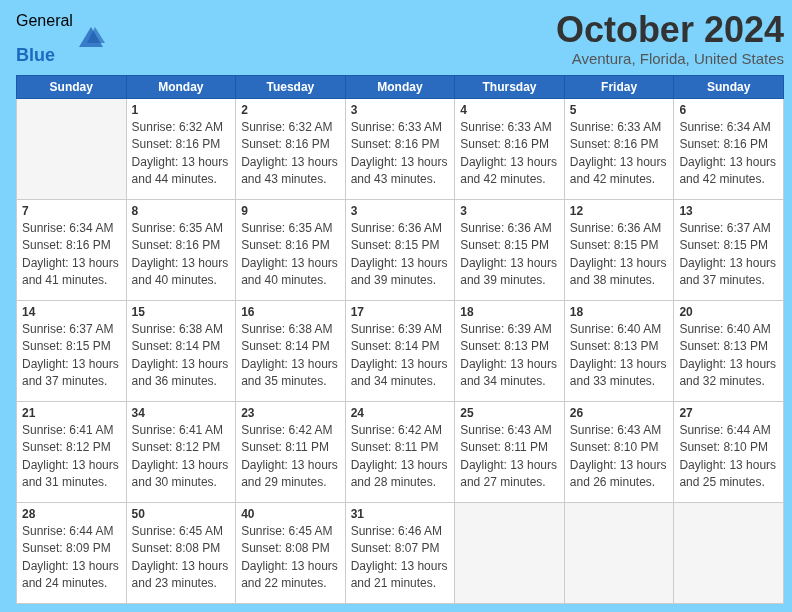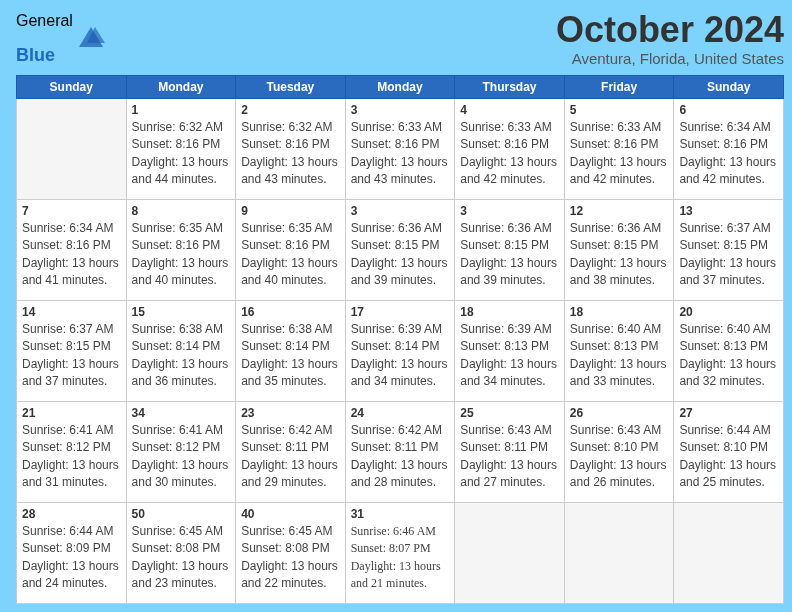--- a/index.html
+++ b/index.html
@@ -355,21 +355,21 @@
           </td>
           <td>
             <span class="day-num">40</span>
             <div class="day-info" style="white-space: pre-line;">Sunrise: 6:45 AM
 Sunset: 8:08 PM
 Daylight: 13 hours
 and 22 minutes.</div>
           </td>
           <td>
             <span class="day-num">31</span>
-            <div class="day-info" style="white-space: pre-line; font-family: Liberation Serif, serif;">Sunrise: 6:46 AM
+            <div class="day-info" style="white-space: pre-line;">Sunrise: 6:46 AM
 Sunset: 8:07 PM
 Daylight: 13 hours
 and 21 minutes.</div>
           </td>
           <td class="empty"></td>
           <td class="empty"></td>
           <td class="empty"></td>
         </tr>
       </tbody>
   </table>

